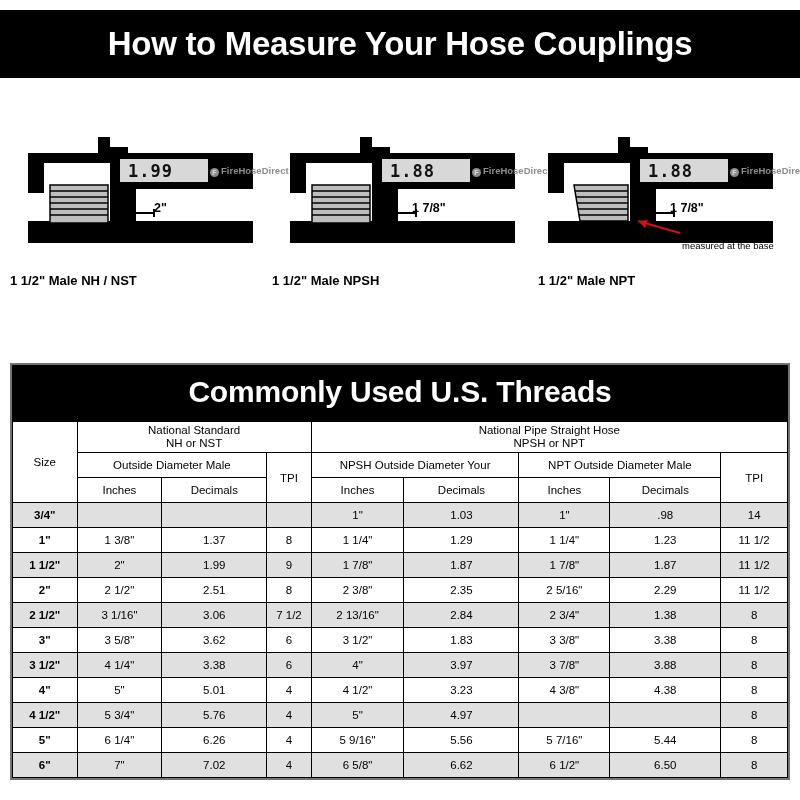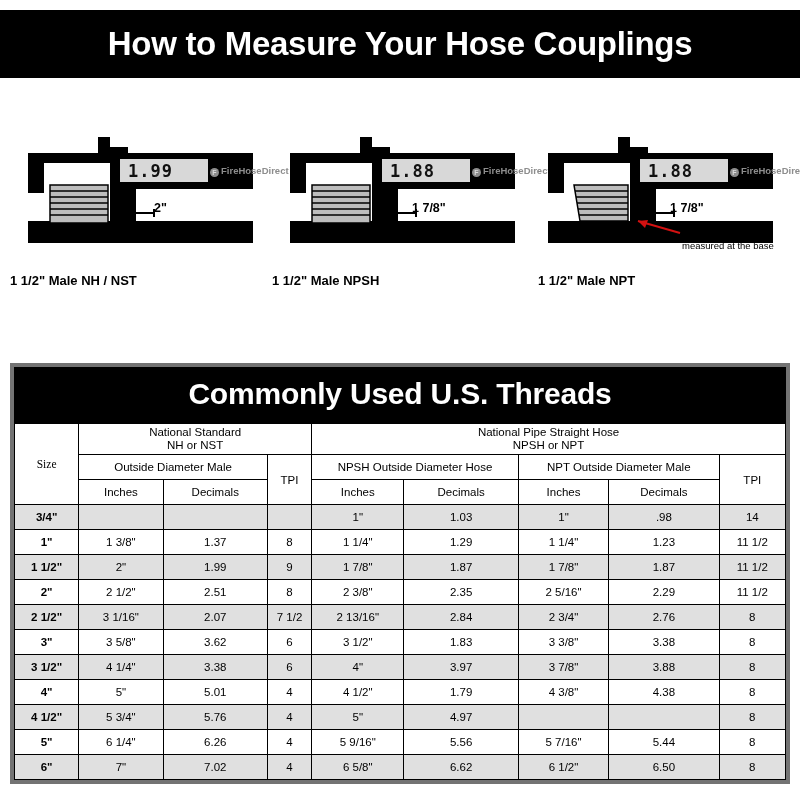--- a/index.html
+++ b/index.html
@@ -109,21 +109,21 @@
     white-space: nowrap;
     text-align: right;
   }
 
   
   .table-block {
     position: absolute;
     left: 10px;
     top: 363px;
     width: 780px;
-    border: 4px solid #737373;
+    border: 2px solid #737373;
     box-sizing: border-box;
     background: #fff;
   }
   .table-title {
     background: #000;
     color: #fff;
     text-align: center;
     font-size: 30px;
     font-weight: bold;
     padding: 10px 0 12px;
@@ -144,21 +144,20 @@
     height: 20px;
     overflow: hidden;
     white-space: nowrap;
   }
   table.threads th {
     font-weight: normal;
   }
   th.size-cell {
     font-weight: bold;
     font-size: 13px;
-    font-family: Liberation Serif, serif;
   }
   th.grp {
     font-size: 13px;
     line-height: 1.15;
   }
   th.sub {
     font-size: 12px;
   }
   td.size {
     font-weight: bold;
@@ -292,21 +291,21 @@
             <span>NH or NST</span>
           </th>
           <th class="grp" colspan="5">
             <span>National Pipe Straight Hose</span><br>
             <span>NPSH or NPT</span>
           </th>
         </tr>
         <tr>
           <th class="sub" colspan="2">Outside Diameter Male</th>
           <th class="sub" rowspan="2">TPI</th>
-          <th class="sub" colspan="2">NPSH Outside Diameter Hose</th>
+          <th class="sub" colspan="2">NPSH Outside Diameter Your</th>
           <th class="sub" colspan="2">NPT Outside Diameter Male</th>
           <th class="sub" rowspan="2">TPI</th>
         </tr>
         <tr>
           <th>Inches</th>
           <th>Decimals</th>
           <th>Inches</th>
           <th>Decimals</th>
           <th>Inches</th>
           <th>Decimals</th>
@@ -353,26 +352,26 @@
             <td>8</td>
             <td>2 3/8"</td>
             <td>2.35</td>
             <td>2 5/16"</td>
             <td>2.29</td>
             <td>11 1/2</td>
           </tr>
           <tr class="shade">
             <td class="size">2 1/2"</td>
             <td>3 1/16"</td>
-            <td>2.07</td>
+            <td>3.06</td>
             <td>7 1/2</td>
             <td>2 13/16"</td>
             <td>2.84</td>
             <td>2 3/4"</td>
-            <td>2.76</td>
+            <td>1.38</td>
             <td>8</td>
           </tr>
           <tr>
             <td class="size">3"</td>
             <td>3 5/8"</td>
             <td>3.62</td>
             <td>6</td>
             <td>3 1/2"</td>
             <td>1.83</td>
             <td>3 3/8"</td>
@@ -389,21 +388,21 @@
             <td>3 7/8"</td>
             <td>3.88</td>
             <td>8</td>
           </tr>
           <tr>
             <td class="size">4"</td>
             <td>5"</td>
             <td>5.01</td>
             <td>4</td>
             <td>4 1/2"</td>
-            <td>1.79</td>
+            <td>3.23</td>
             <td>4 3/8"</td>
             <td>4.38</td>
             <td>8</td>
           </tr>
           <tr class="shade">
             <td class="size">4 1/2"</td>
             <td>5 3/4"</td>
             <td>5.76</td>
             <td>4</td>
             <td>5"</td>

